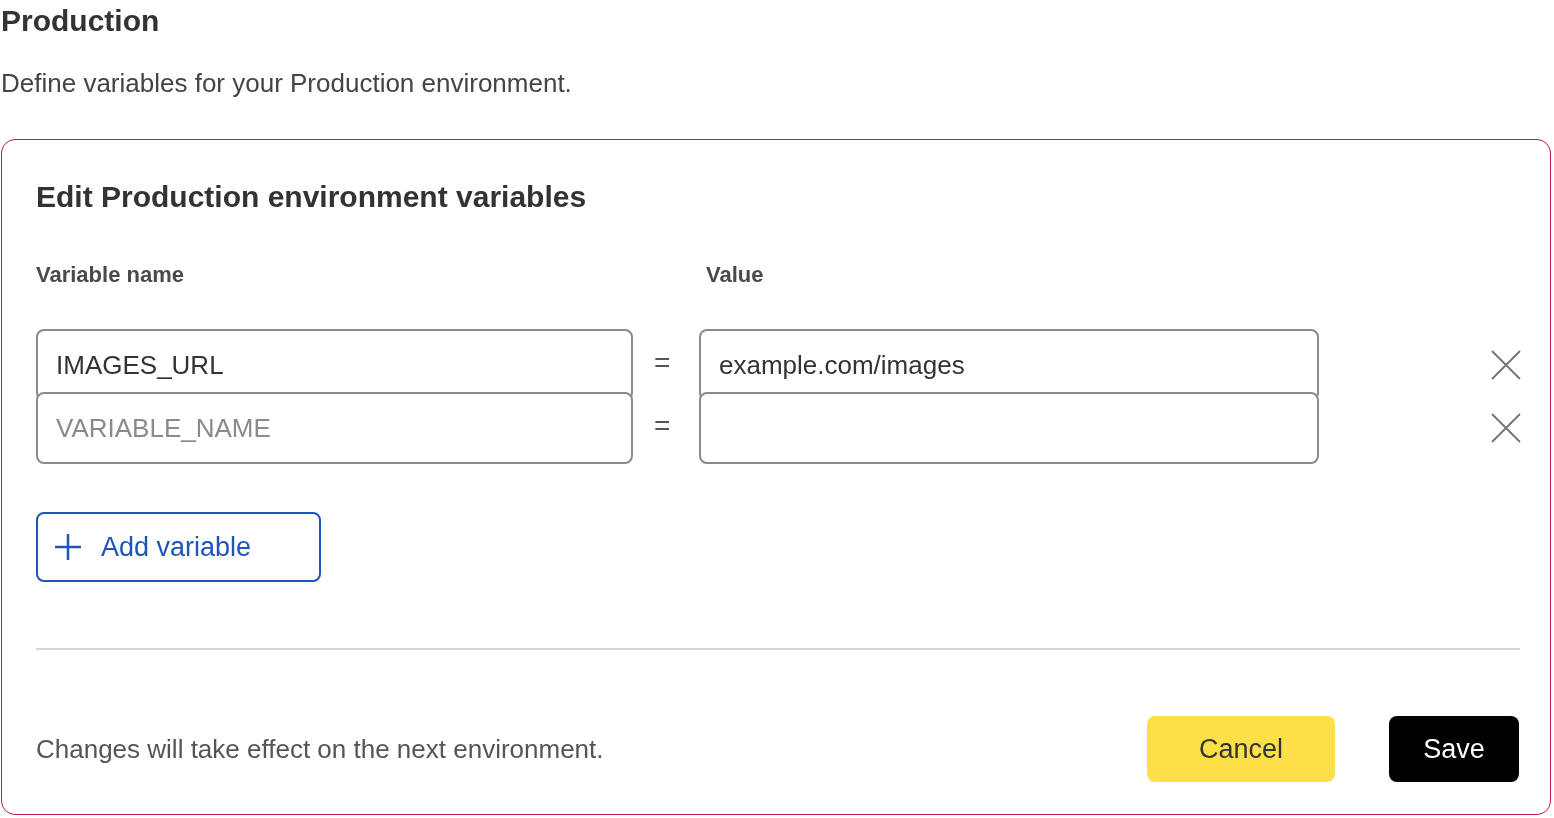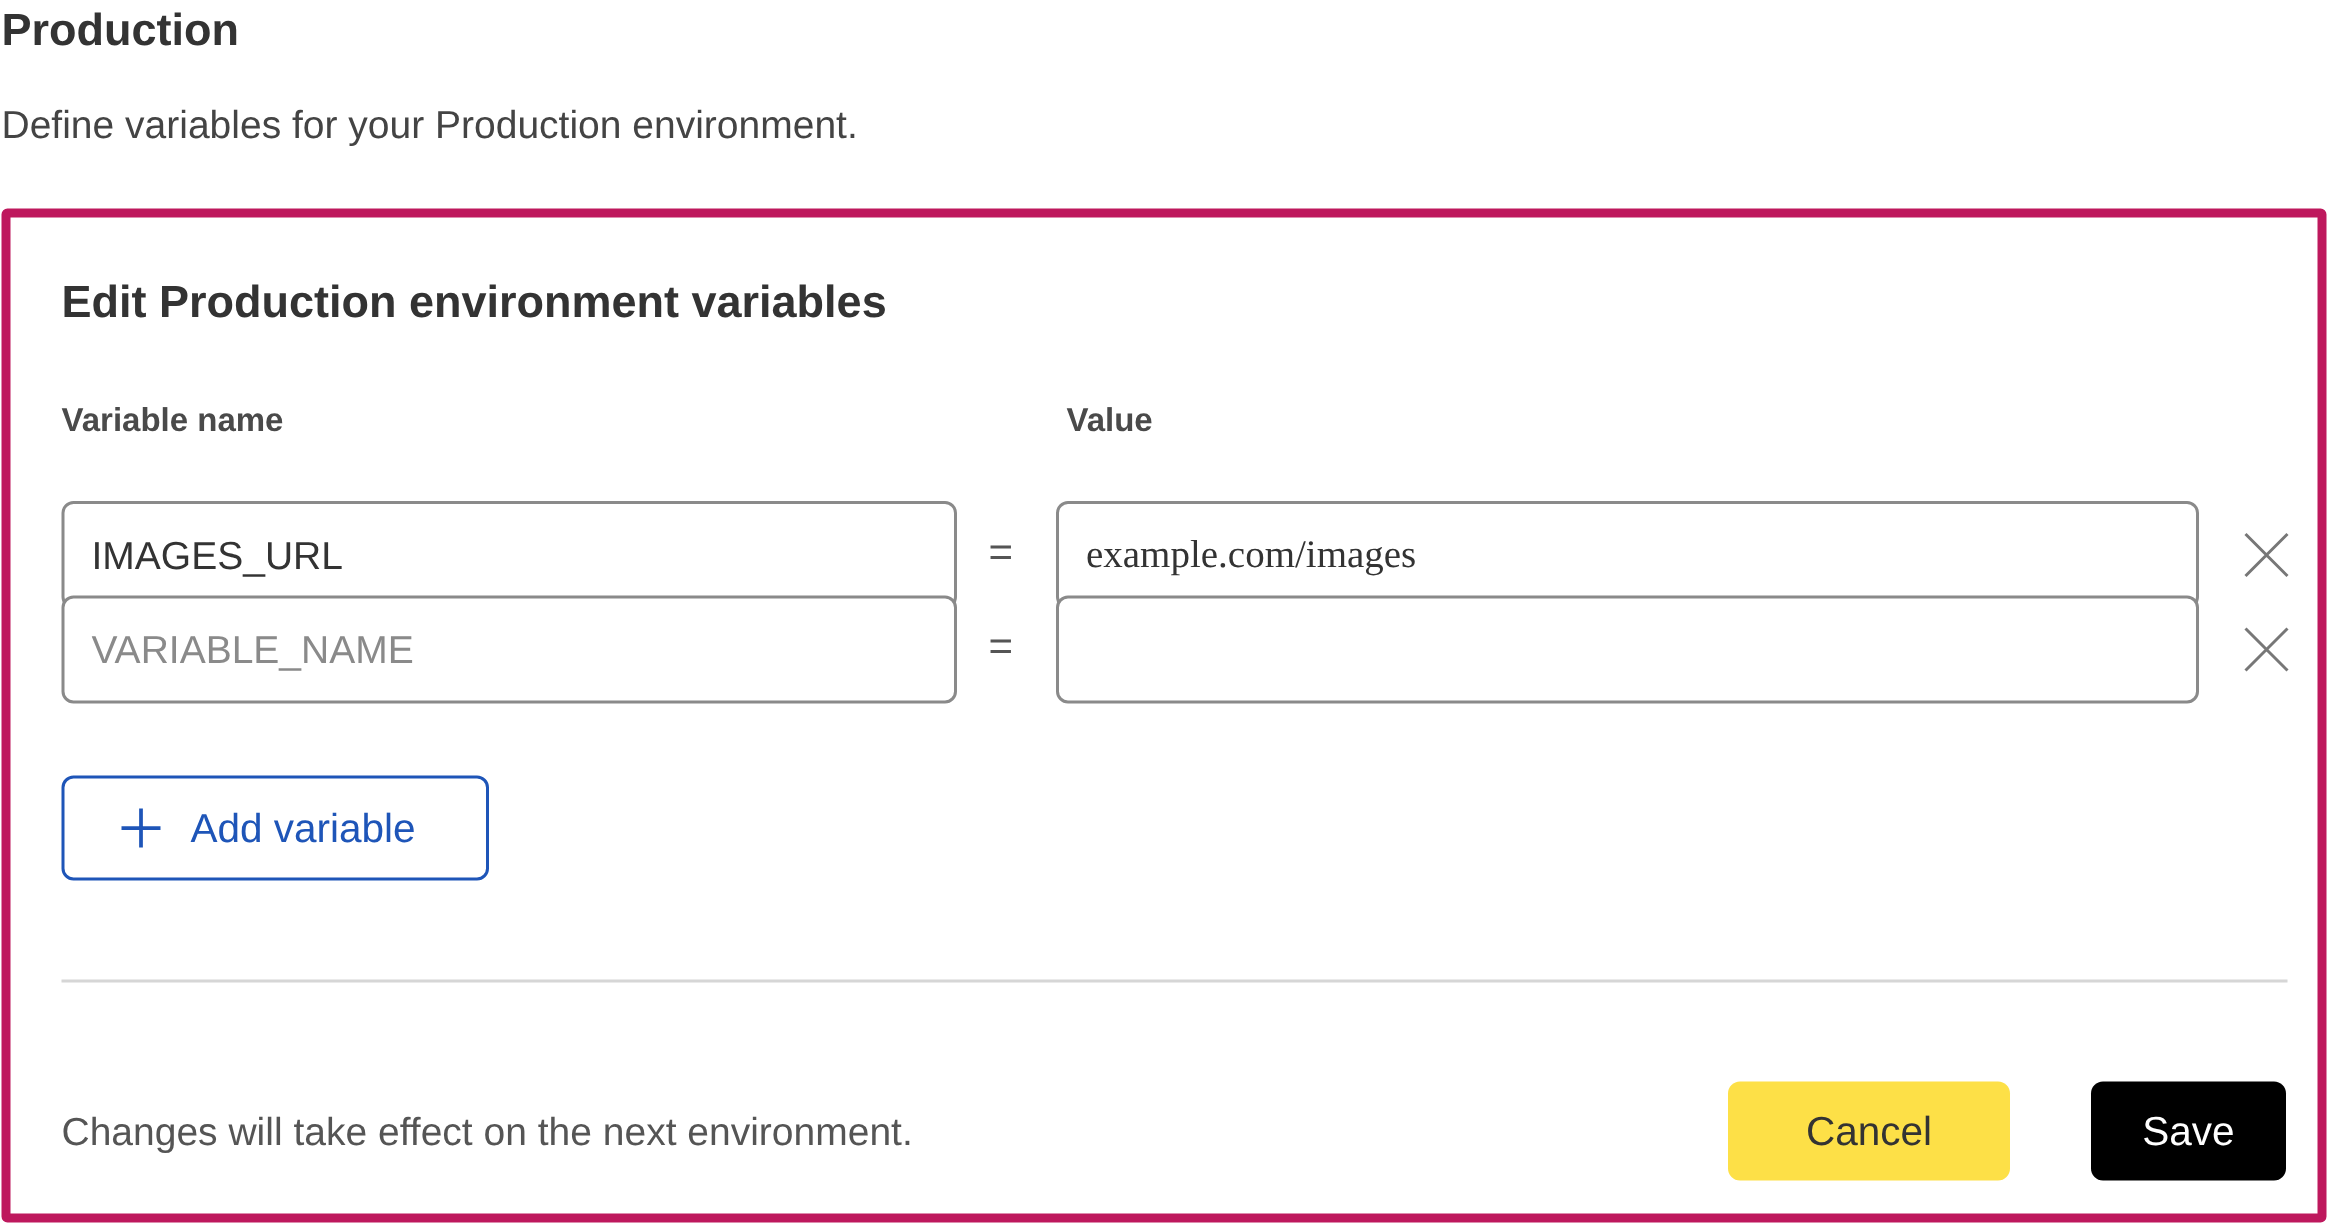--- a/index.html
+++ b/index.html
@@ -11,21 +11,21 @@
     position: absolute; left: 1px; top: 4px;
     font-size: 30px; font-weight: 700; color: #333; margin: 0;
   }
   .page-subtitle {
     position: absolute; left: 1px; top: 68px;
     font-size: 26px; color: #444; margin: 0;
   }
   .card {
     position: absolute; left: 1px; top: 139px;
     width: 1550px; height: 676px;
-    border: 6px solid #be185d; border-radius: 4px; box-sizing: border-box;
+    border: 1px solid #be185d; border-radius: 14px; box-sizing: border-box;
     background: #fff;
   }
   .card-title {
     position: absolute; left: 34px; top: 40px;
     font-size: 30px; font-weight: 700; color: #333; margin: 0;
   }
   .col-label {
     position: absolute; top: 122px; font-size: 22px; font-weight: 700; color: #4a4a4a;
   }
   .col-label.name { left: 34px; }
@@ -34,33 +34,33 @@
   .row.r0 { top: 162px; margin-top: 27px; }
   .row.r1 { top: 252px; padding-left: 22px; }
   .input {
     position: absolute; top: 0; height: 72px; box-sizing: border-box;
     border: 2px solid #8a8a8a; border-radius: 8px; background: #fff;
     font-family: "Liberation Sans", sans-serif; font-size: 26px; color: #333;
     padding: 0 18px; outline: none;
   }
   .input::placeholder { color: #8a8a8a; }
   .input.name-input { left: 34px; width: 597px; }
-  .input.value-input { left: 697px; width: 762px; font-family: Liberation Serif, serif; }
+  .input.value-input { left: 697px; width: 620px; }
   .eq {
     position: absolute; left: 652px; top: 18px; font-size: 28px; color: #555;
   }
   .remove {
     position: absolute; left: 1486px; top: 18px; width: 36px; height: 36px;
     cursor: pointer;
   }
   .add-btn {
     position: absolute; left: 34px; top: 372px; width: 285px; height: 70px;
     box-sizing: border-box; border: 2px solid #1e55b8; border-radius: 8px;
     background: #fff; color: #1e55b8; font-size: 27px; cursor: pointer;
-    display: flex; align-items: center; padding-left: 36px;
+    display: flex; align-items: center; padding-left: 15px;
     font-family: "Liberation Sans", sans-serif;
   }
   .add-btn .plus { width: 30px; height: 30px; margin-right: 18px; }
   .divider {
     position: absolute; left: 34px; top: 508px; width: 1484px; height: 2px; background: #d6d6d6;
   }
   .footer-note {
     position: absolute; left: 34px; top: 594px; font-size: 26px; color: #555;
   }
   .btn {

